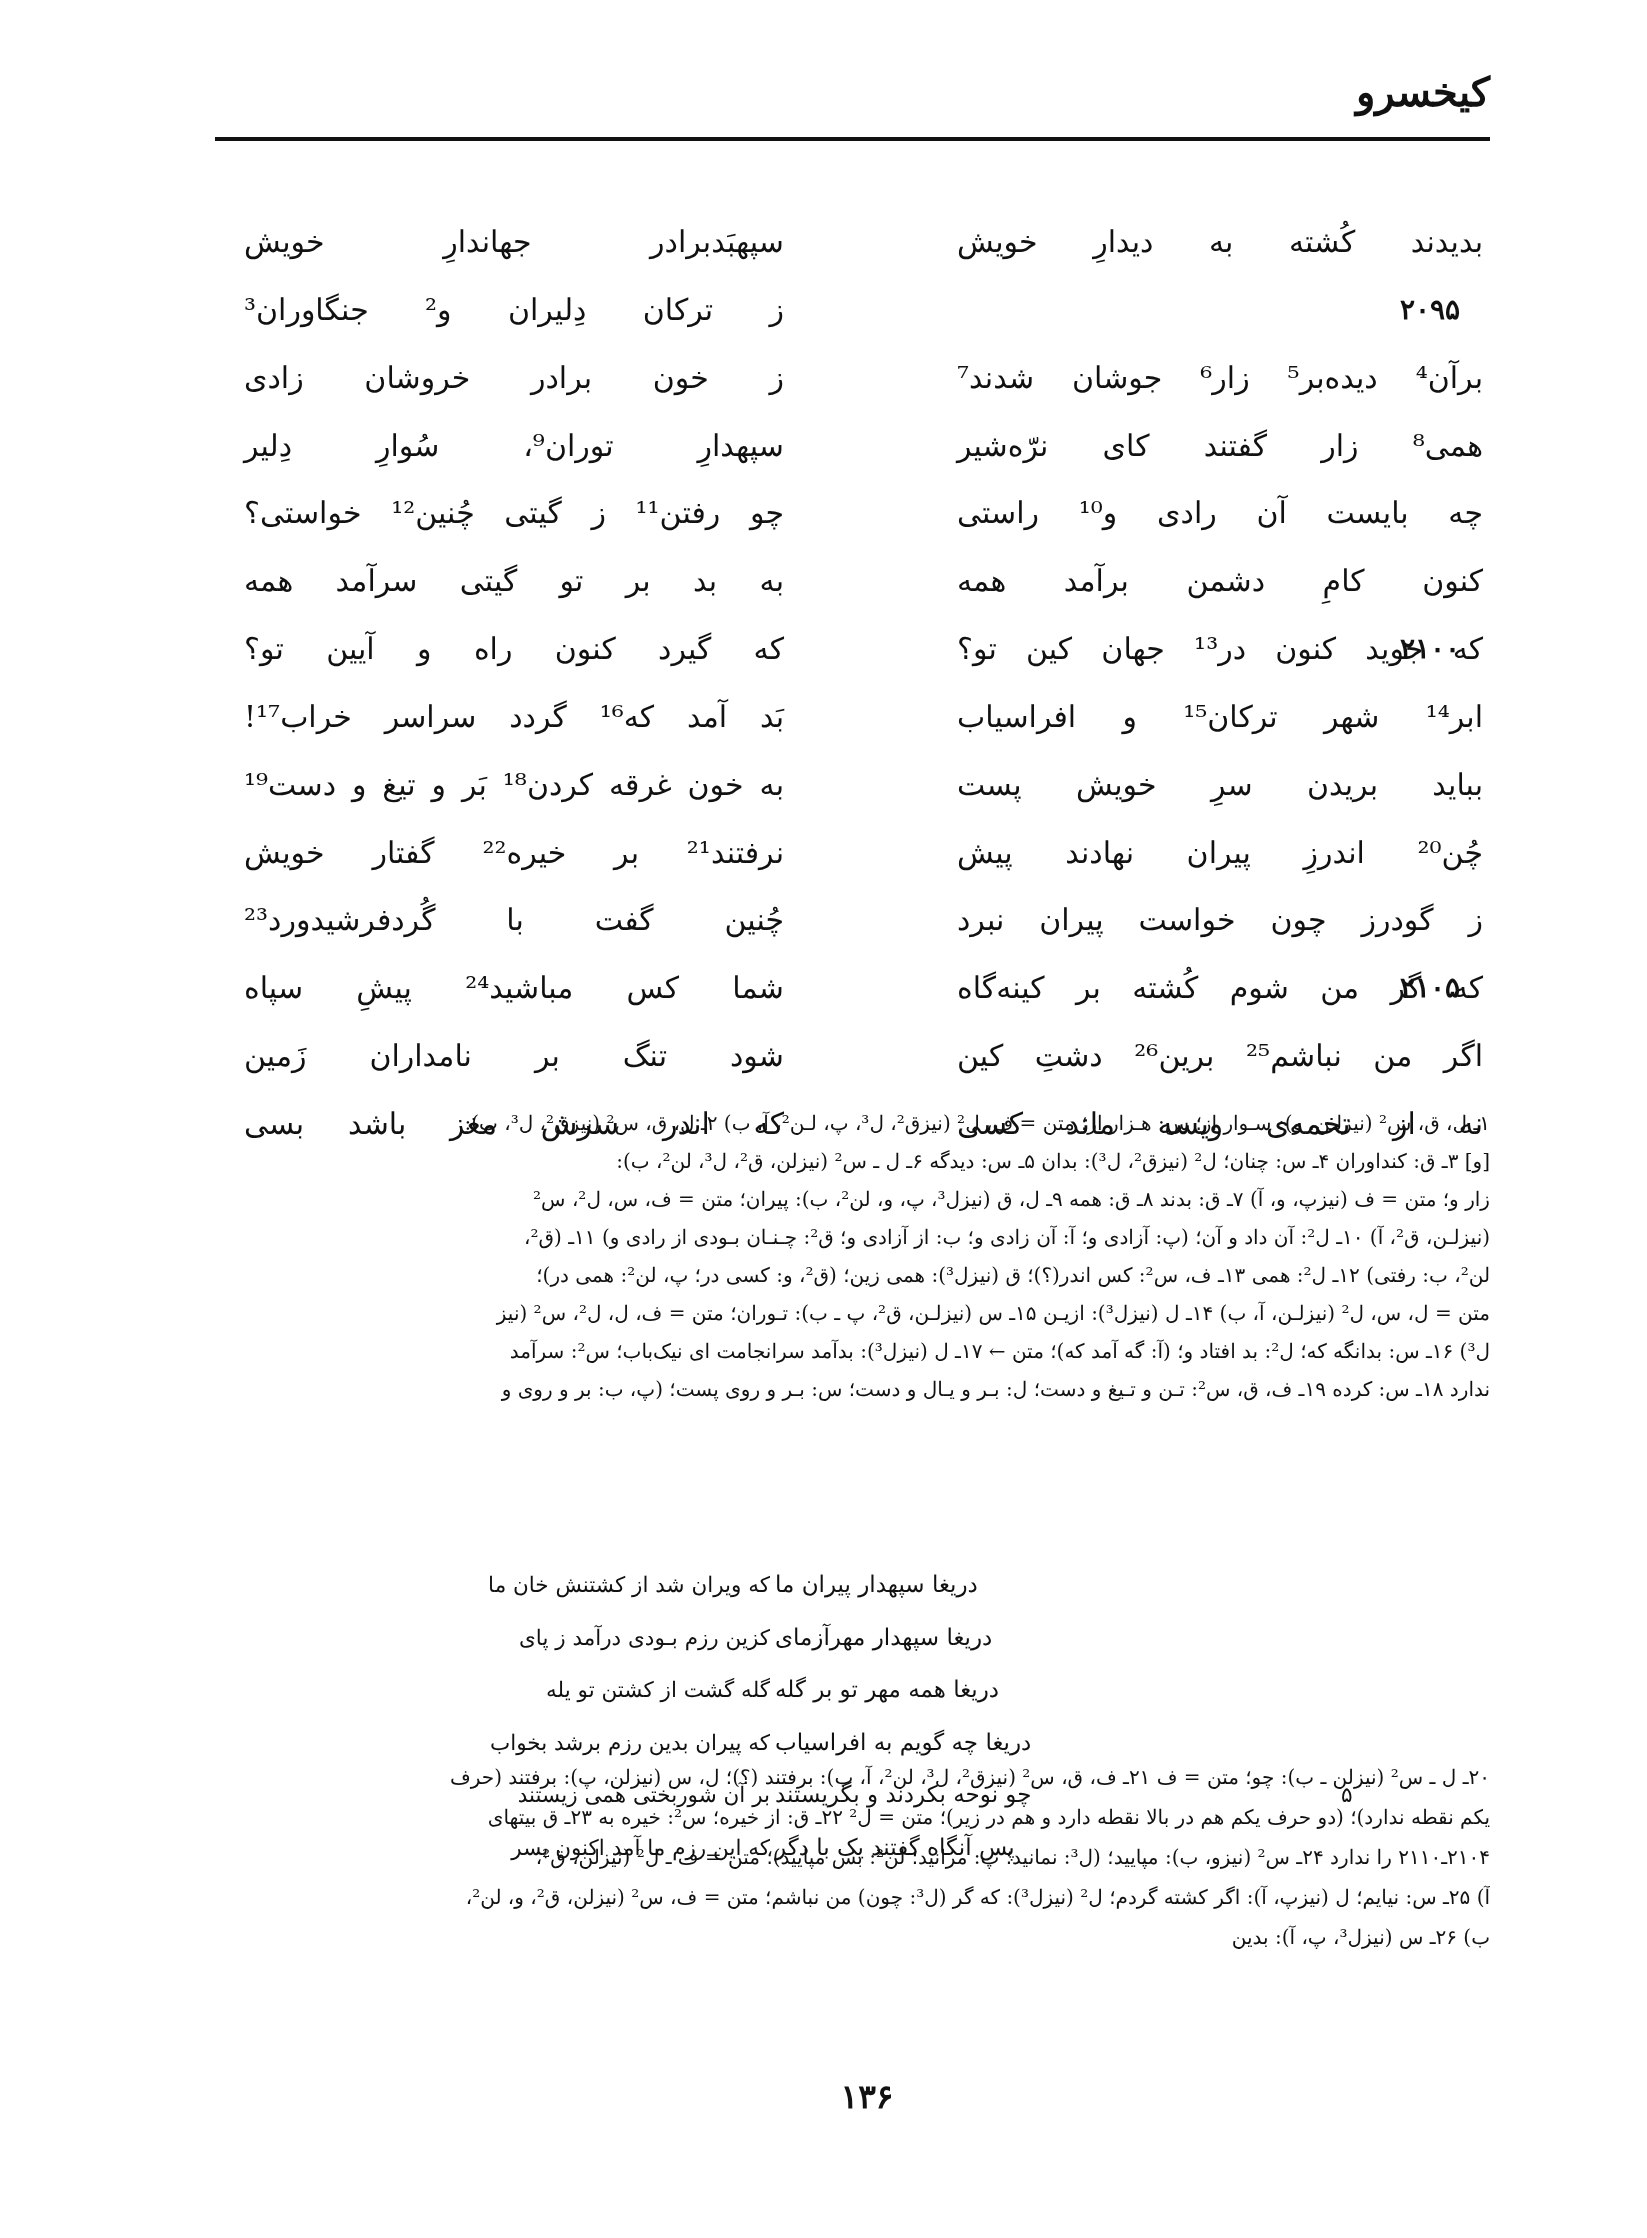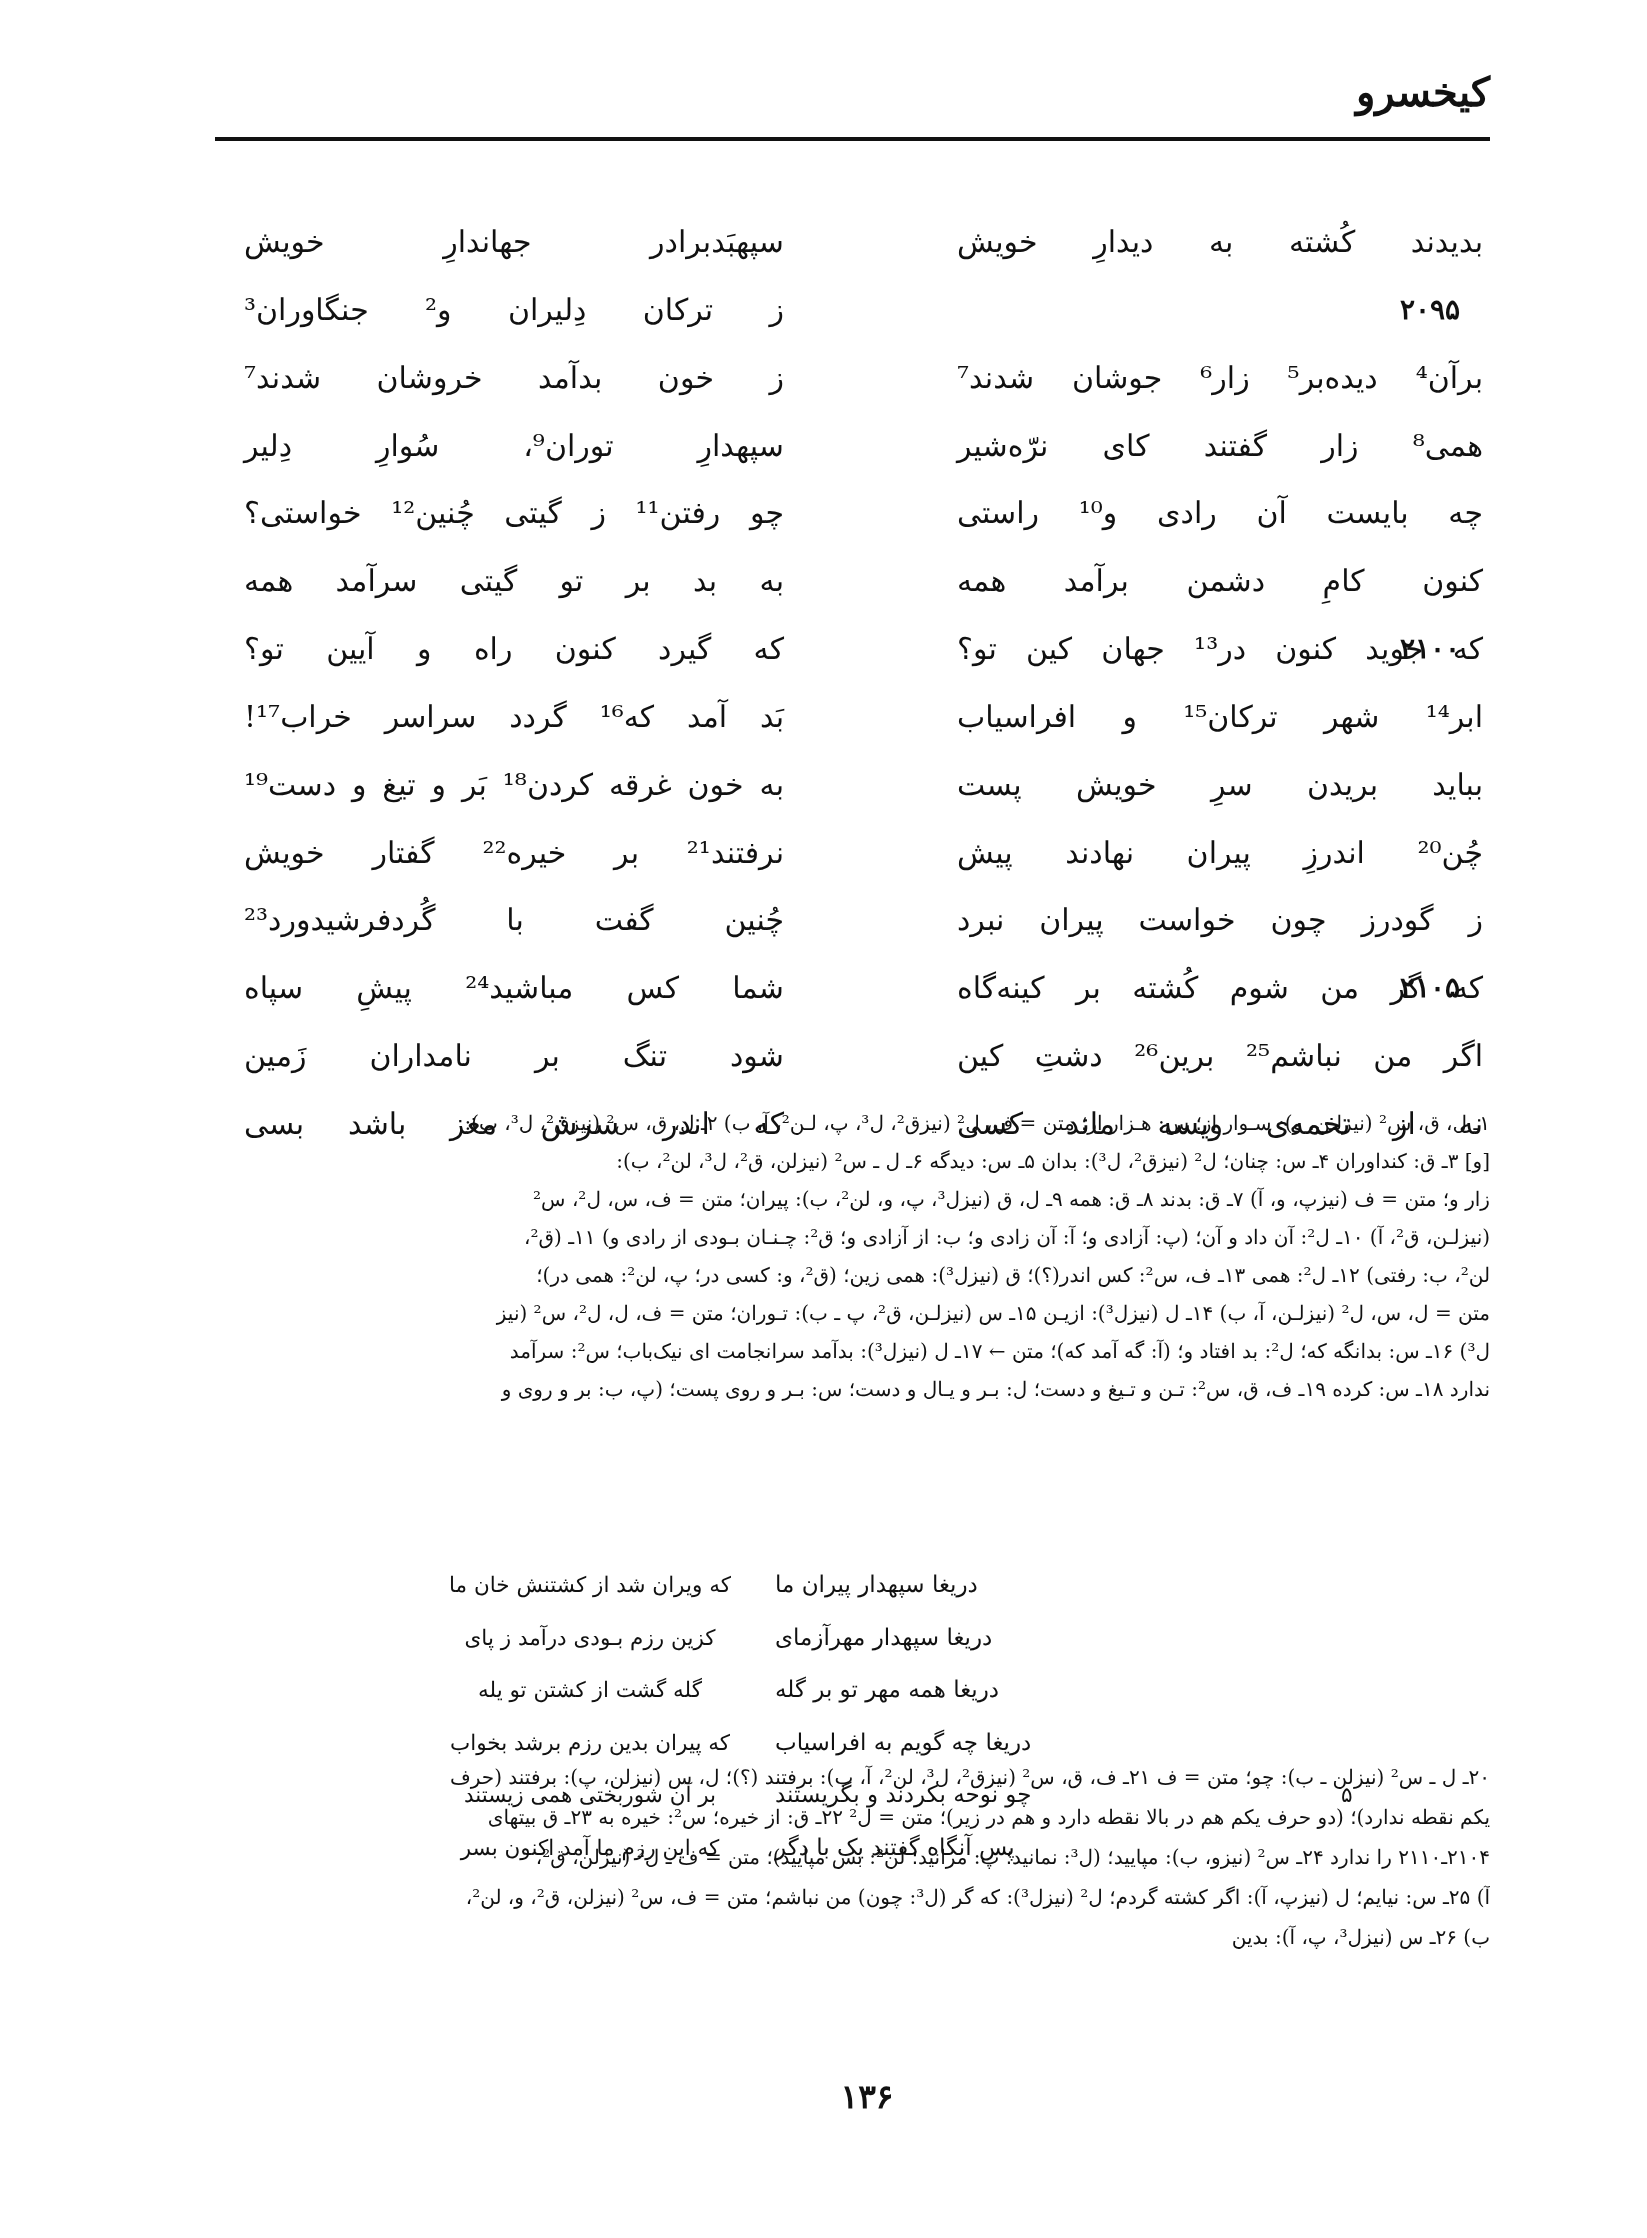--- a/index.html
+++ b/index.html
@@ -10,21 +10,21 @@
   .verses { position:absolute; top:208px; right:0; width:1648px; }
   .verse-row { position:absolute; right:0; width:1648px; height:68px; }
   .hemi-right { position:absolute; right:208px; width:526px; text-align:justify; text-align-last:justify; font-size:30px; line-height:68px; white-space:nowrap; }
   .hemi-left { position:absolute; right:907px; width:540px; text-align:justify; text-align-last:justify; font-size:30px; line-height:68px; white-space:nowrap; }
   .verse-num { position:absolute; left:1357px; width:83px; text-align:left; direction:ltr; font-size:28px; line-height:68px; font-weight:bold; }
   .footnotes { position:absolute; top:1104px; right:201px; width:1281px; font-size:20px; line-height:38px; text-align:justify; }
   .fn-line { white-space:nowrap; overflow:hidden; }
   .added-verses { position:absolute; top:1558px; right:0; width:1648px; }
   .added-row { position:absolute; width:1648px; height:53px; }
   .av-right { position:absolute; right:556px; width:360px; font-size:23px; line-height:53px; text-align:left; }
-  .av-left { position:absolute; right:921px; width:360px; font-size:21.5px; line-height:53px; text-align:center; }
+  .av-left { position:absolute; right:921px; width:360px; font-size:21.5px; line-height:53px; text-align:right; }
   .av-num { position:absolute; left:1298px; font-size:21.5px; line-height:53px; }
   .footnotes2 { position:absolute; top:1757px; right:201px; width:1281px; font-size:20px; line-height:40px; }
   .page-number { position:absolute; top:2077px; left:0; width:1648px; text-align:center; font-size:33px; font-weight:bold; }
 </style>
 </head>
 <body>
 
 <div class="page">
   <div class="running-head">کیخسرو</div>
   <div class="rule"></div>
@@ -34,21 +34,21 @@
       <span class="hemi-right">بدیدند کُشته به دیدارِ خویش</span>
       <span class="hemi-left">سپهبَدبرادر جهاندارِ خویش</span>
       <span class="verse-num"></span>
     </div>
     <div class="verse-row" style="top:68px">
       <span class="hemi-left">ز ترکان دِلیران و² جنگاوران³</span>
       <span class="verse-num">۲۰۹۵</span>
     </div>
     <div class="verse-row" style="top:136px">
       <span class="hemi-right">برآن⁴ دیده‌بر⁵ زار⁶ جوشان شدند⁷</span>
-      <span class="hemi-left">ز خون بدآمد خروشان شدند⁷</span>
+      <span class="hemi-left">ز خون برادر خروشان زادی</span>
       <span class="verse-num"></span>
     </div>
     <div class="verse-row" style="top:204px">
       <span class="hemi-right">همی⁸ زار گفتند کای نرّه‌شیر</span>
       <span class="hemi-left">سپهدارِ توران⁹، سُوارِ دِلیر</span>
       <span class="verse-num"></span>
     </div>
     <div class="verse-row" style="top:271px">
       <span class="hemi-right">چه بایست آن رادی و¹⁰ راستی</span>
       <span class="hemi-left">چو رفتن¹¹ ز گیتی چُنین¹² خواستی؟</span>

